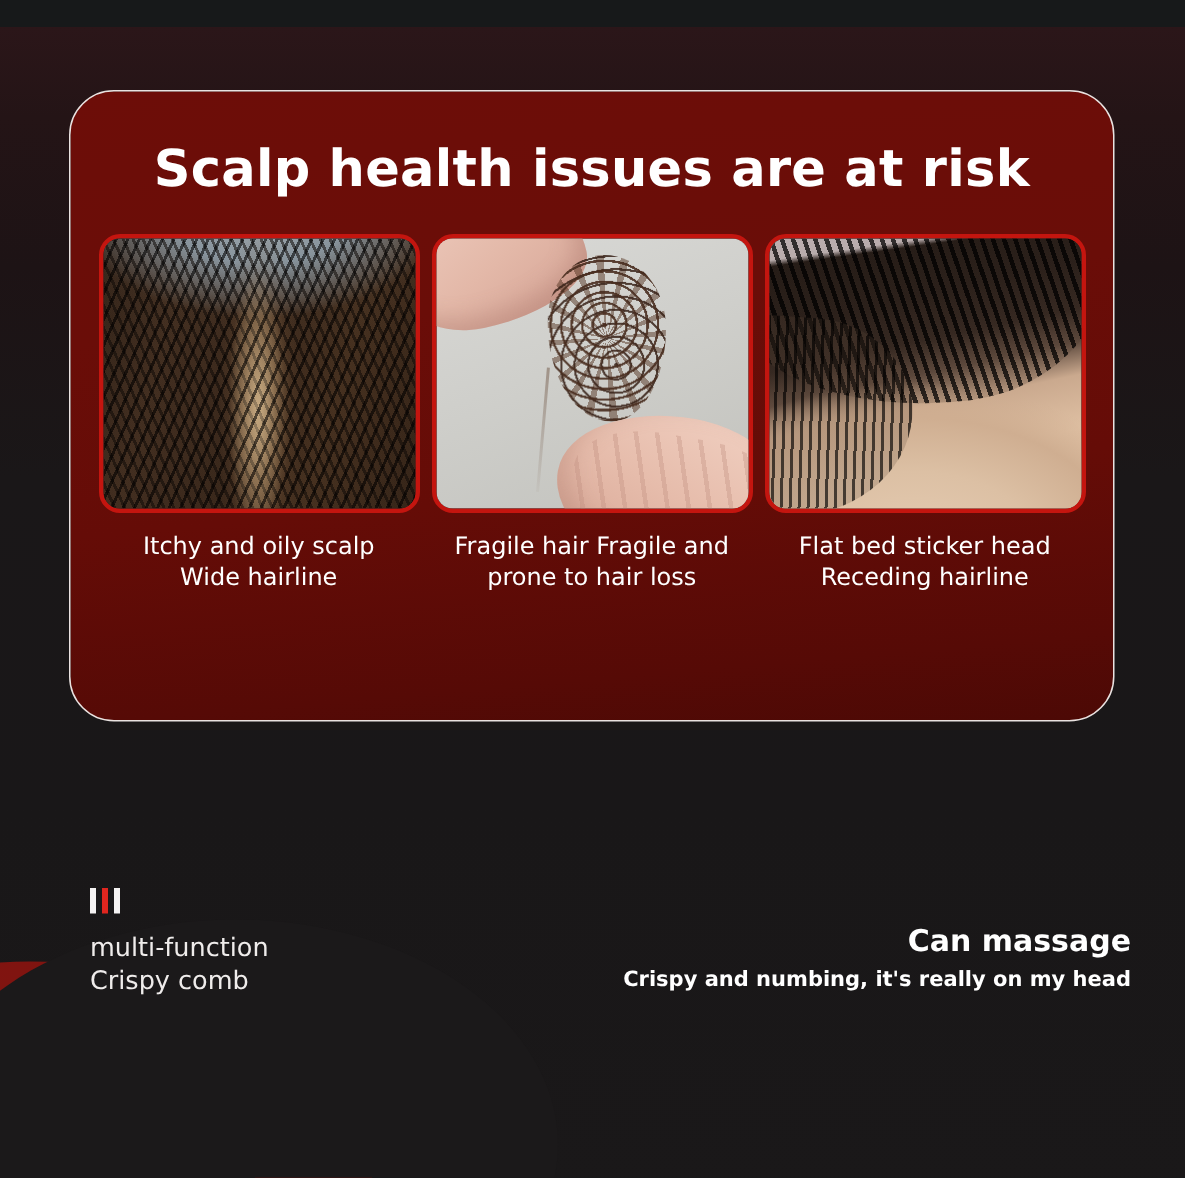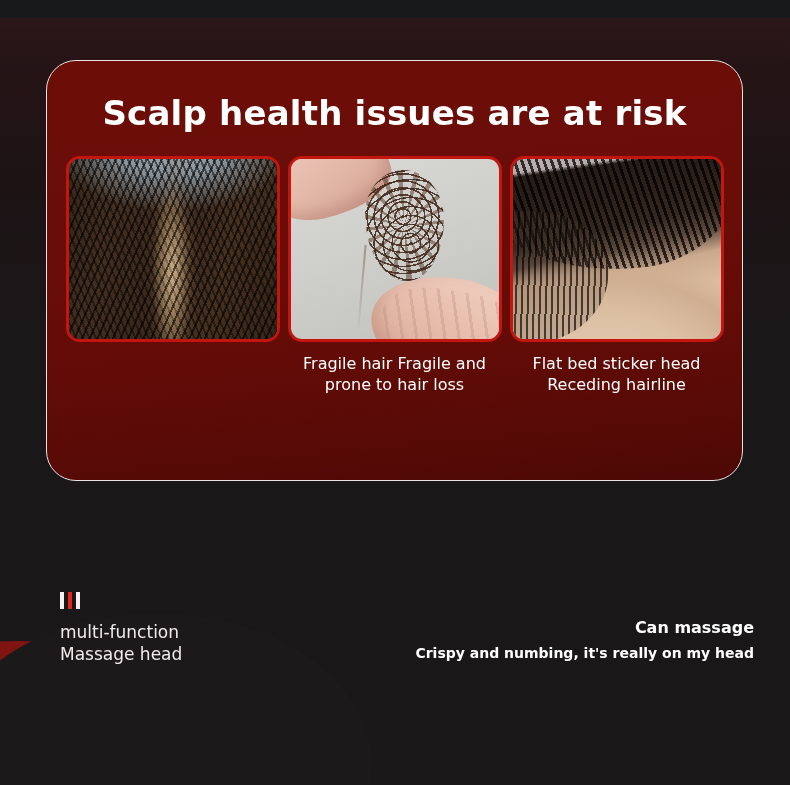--- a/index.html
+++ b/index.html
@@ -311,21 +311,21 @@
   }
 
   .slogan-block {
     position: absolute;
     right: 36px;
     top: 42px;
     text-align: right;
   }
   .slogan-top {
     color: #ffffff;
-    font-size: 16px;
+    font-size: 20px;
     font-weight: 600;
     line-height: 25px;
   }
   .slogan-main {
     color: #ffffff;
     font-size: 14px;
     font-weight: 600;
     line-height: 26px;
     white-space: nowrap;
   }
@@ -341,20 +341,22 @@
   <div class="hero-card">
 
     <h1 class="hero-title">Scalp health issues are at risk</h1>
 
     <div class="cards-row">
 
       <div class="issue-card">
         <div class="photo-frame">
           <div class="photo-inner ph-scalp"></div>
         </div>
+        <div class="issue-caption">Itchy and oily scalp
+Wide hairline</div>
       </div>
 
       <div class="issue-card">
         <div class="photo-frame">
           <div class="photo-inner ph-loss">
             <span class="hand-top"></span>
             <span class="hair-clump"></span>
             <span class="hair-strand"></span>
             <span class="hand-bottom"></span>
           </div>
@@ -376,21 +378,21 @@
 
   <div class="lower">
 
     <div class="brand-block">
       <div class="bars-icon">
         <i></i>
         <i class="accent"></i>
         <i></i>
       </div>
       <div class="brand-text">multi-function
-Massage head</div>
+Crispy comb</div>
     </div>
 
     <div class="slogan-block">
       <div class="slogan-top">Can massage</div>
       <div class="slogan-main">Crispy and numbing, it's really on my head</div>
     </div>
 
   </div>
 
 </div>

